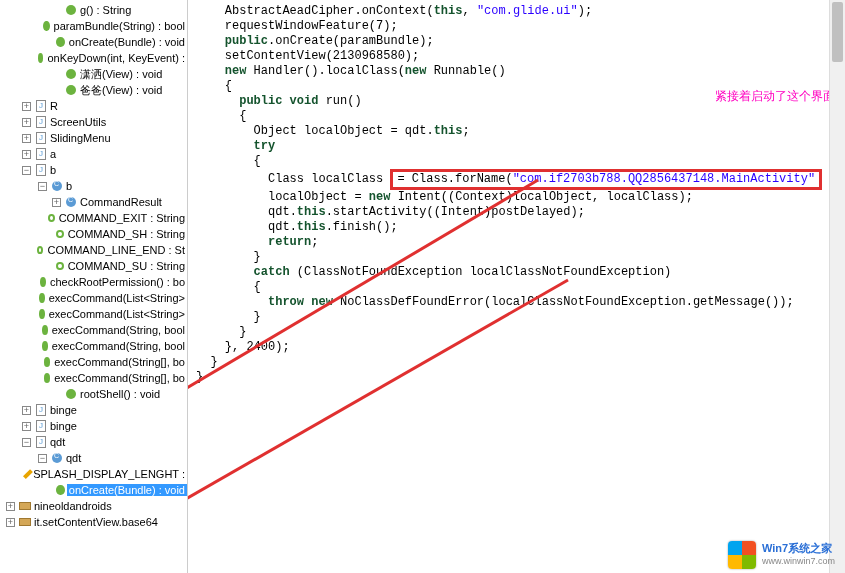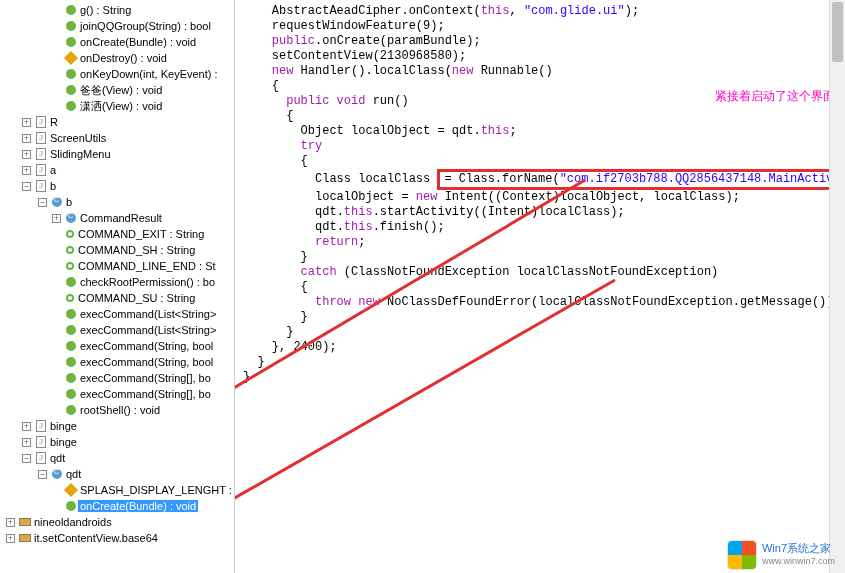--- a/index.html
+++ b/index.html
@@ -1,87 +1,82 @@
 <!DOCTYPE html>
 <html><head>
 <meta charset="utf-8">
 <style>
 * { margin: 0; padding: 0; box-sizing: border-box; }
 body { font-family: "Microsoft YaHei", Tahoma, sans-serif; font-size: 11px; background: #fff; width: 845px; height: 573px; overflow: hidden; position: relative; }
 .container { display: flex; height: 100%; }
-.tree-panel { width: 235px; border-right: 1px solid #ccc; overflow: hidden; background: #fff; padding-top: 2px; }
+.tree-panel { width: 188px; border-right: 1px solid #ccc; overflow: hidden; background: #fff; padding-top: 2px; }
 .code-panel { flex: 1; background: #fff; position: relative; padding: 4px 8px; overflow: hidden; }
 .tree-item { display: flex; align-items: center; height: 16px; white-space: nowrap; cursor: default; }
 .tree-item.selected .item-label { background: #3399ff; color: #fff; }
 .indent { display: inline-block; }
 .expander { display: inline-block; width: 9px; height: 9px; border: 1px solid #888; text-align: center; line-height: 7px; font-size: 9px; margin-right: 3px; color: #666; background: #fff; cursor: pointer; }
 .node-icon { display: inline-block; width: 14px; height: 14px; margin-right: 3px; }
 .icon-method { width: 10px; height: 10px; border-radius: 50%; background: #6cb33f; margin: 2px; }
 .icon-method-y { width: 10px; height: 10px; transform: rotate(45deg); background: #e8a400; margin: 2px; }
 .icon-field { width: 8px; height: 8px; border-radius: 50%; border: 2px solid #6cb33f; background: #fff; margin: 2px; }
 .icon-class { width: 10px; height: 10px; border-radius: 50%; background: #5b9bd5; margin: 2px; position: relative; }
 .icon-class::after { content: "C"; color: #fff; font-size: 7px; position: absolute; top: -1px; left: 2px; }
 .icon-pkg { width: 12px; height: 8px; background: #d4a757; border: 1px solid #a07830; margin: 3px 1px; }
 .icon-file { width: 10px; height: 12px; background: #fff; border: 1px solid #888; margin: 1px 2px; position: relative; }
 .icon-file::after { content: "J"; color: #5b9bd5; font-size: 8px; position: absolute; top: 0; left: 2px; }
 .item-label { padding: 0 2px; color: #000; }
 .code-panel pre { font-family: Consolas, "Courier New", monospace; font-size: 12px; line-height: 15px; white-space: pre; }
-.k { color: #a21caf; font-weight: normal; }
+.k { color: #14532d; font-weight: bold; }
 .s { color: #2a00ff; }
 .u { }
 .redbox { border: 3px solid #e03030; display: inline-block; padding: 0 4px; }
 .annotation { position: absolute; color: #ff00c0; font-size: 12px; top: 88px; right: 10px; }
 .arrow { position: absolute; pointer-events: none; }
 .watermark { position: absolute; bottom: 4px; right: 10px; display: flex; align-items: center; gap: 6px; }
 .wm-logo { width: 28px; height: 28px; border-radius: 4px; background: conic-gradient(#f25022 0 90deg, #7fba00 90deg 180deg, #ffb900 180deg 270deg, #00a4ef 270deg 360deg); box-shadow: 0 0 2px rgba(0,0,0,.4); }
 .wm-text { font-size: 11px; line-height: 13px; }
-.wm-text .t1 { color: #2a6fd6; font-weight: normal; }
+.wm-text .t1 { color: #2a6fd6; font-weight: bold; }
 .wm-text .t2 { color: #888; font-size: 9px; }
 .vscroll { position: absolute; right: 0; top: 0; bottom: 0; width: 16px; background: #f0f0f0; border-left: 1px solid #ddd; }
 .vscroll .thumb { position: absolute; left: 2px; right: 2px; top: 2px; height: 60px; background: #c0c0c0; border-radius: 2px; }
 </style>
 </head>
 <body>
 
 <div class="container">
   <div class="tree-panel">
     <div class="tree-item">
         <span class="indent" style="width:64px"></span>
         <span class="node-icon icon-method"></span>
         <span class="item-label">g() : String</span>
       </div>
     <div class="tree-item">
         <span class="indent" style="width:64px"></span>
         <span class="node-icon icon-method"></span>
-        <span class="item-label">joinQQGroup(String) : bool</span>
+        <span class="item-label">paramBundle(String) : bool</span>
       </div>
     <div class="tree-item">
         <span class="indent" style="width:64px"></span>
         <span class="node-icon icon-method"></span>
         <span class="item-label">onCreate(Bundle) : void</span>
       </div>
     <div class="tree-item">
         <span class="indent" style="width:64px"></span>
-        <span class="node-icon icon-method-y"></span>
-        <span class="item-label">onDestroy() : void</span>
-      </div>
-    <div class="tree-item">
-        <span class="indent" style="width:64px"></span>
         <span class="node-icon icon-method"></span>
         <span class="item-label">onKeyDown(int, KeyEvent) :</span>
       </div>
     <div class="tree-item">
         <span class="indent" style="width:64px"></span>
         <span class="node-icon icon-method"></span>
+        <span class="item-label">潇洒(View) : void</span>
+      </div>
+    <div class="tree-item">
+        <span class="indent" style="width:64px"></span>
+        <span class="node-icon icon-method"></span>
         <span class="item-label">爸爸(View) : void</span>
-      </div>
-    <div class="tree-item">
-        <span class="indent" style="width:64px"></span>
-        <span class="node-icon icon-method"></span>
-        <span class="item-label">潇洒(View) : void</span>
       </div>
     <div class="tree-item">
         <span class="indent" style="width:22px"></span>
         <span class="expander">+</span>
         <span class="node-icon icon-file"></span>
         <span class="item-label">R</span>
       </div>
     <div class="tree-item">
         <span class="indent" style="width:22px"></span>
         <span class="expander">+</span>
@@ -128,27 +123,27 @@
         <span class="node-icon icon-field"></span>
         <span class="item-label">COMMAND_SH : String</span>
       </div>
     <div class="tree-item">
         <span class="indent" style="width:64px"></span>
         <span class="node-icon icon-field"></span>
         <span class="item-label">COMMAND_LINE_END : St</span>
       </div>
     <div class="tree-item">
         <span class="indent" style="width:64px"></span>
+        <span class="node-icon icon-field"></span>
+        <span class="item-label">COMMAND_SU : String</span>
+      </div>
+    <div class="tree-item">
+        <span class="indent" style="width:64px"></span>
         <span class="node-icon icon-method"></span>
         <span class="item-label">checkRootPermission() : bo</span>
-      </div>
-    <div class="tree-item">
-        <span class="indent" style="width:64px"></span>
-        <span class="node-icon icon-field"></span>
-        <span class="item-label">COMMAND_SU : String</span>
       </div>
     <div class="tree-item">
         <span class="indent" style="width:64px"></span>
         <span class="node-icon icon-method"></span>
         <span class="item-label">execCommand(List&lt;String&gt;</span>
       </div>
     <div class="tree-item">
         <span class="indent" style="width:64px"></span>
         <span class="node-icon icon-method"></span>
         <span class="item-label">execCommand(List&lt;String&gt;</span>
@@ -221,33 +216,33 @@
     <div class="tree-item">
         <span class="indent" style="width:6px"></span>
         <span class="expander">+</span>
         <span class="node-icon icon-pkg"></span>
         <span class="item-label">it.setContentView.base64</span>
       </div>
   </div>
 
   <div class="code-panel">
 <pre>    <span class="u">AbstractAeadCipher</span><span>.onContext(</span><span class="k">this</span><span>, </span><span class="s">"com.glide.ui"</span><span>);</span>
-    <span>requestWindowFeature(9);</span>
+    <span>requestWindowFeature(7);</span>
     <span class="k">public</span><span>.onCreate(paramBundle);</span>
     <span>setContentView(</span><span class="u">2130968580</span><span>);</span>
     <span class="k">new</span><span> Handler().localClass(</span><span class="k">new</span><span> Runnable()</span>
     <span>{</span>
     <span class="k">  public void</span><span> run()</span>
     <span>  {</span>
     <span>    Object localObject = </span><span class="u">qdt</span><span>.</span><span class="k">this</span><span>;</span>
     <span class="k">    try</span>
     <span>    {</span>
     <span>      Class localClass </span><span class="redbox"><span>= Class.forName(</span><span class="s">"com.if2703b788.QQ2856437148.MainActivity"</span></span>
     <span>      localObject = </span><span class="k">new</span><span> Intent((Context)localObject, localClass);</span>
-    <span class="u">      qdt</span><span>.</span><span class="k">this</span><span>.startActivity((Intent)localClass);</span>
+    <span class="u">      qdt</span><span>.</span><span class="k">this</span><span>.startActivity((Intent)postDelayed);</span>
     <span class="u">      qdt</span><span>.</span><span class="k">this</span><span>.finish();</span>
     <span class="k">      return</span><span>;</span>
     <span>    }</span>
     <span class="k">    catch</span><span> (ClassNotFoundException localClassNotFoundException)</span>
     <span>    {</span>
     <span class="k">      throw new</span><span> NoClassDefFoundError(localClassNotFoundException.getMessage());</span>
     <span>    }</span>
     <span>  }</span>
     <span>}, </span><span class="u">2400</span><span>);</span>
   <span>}</span>

